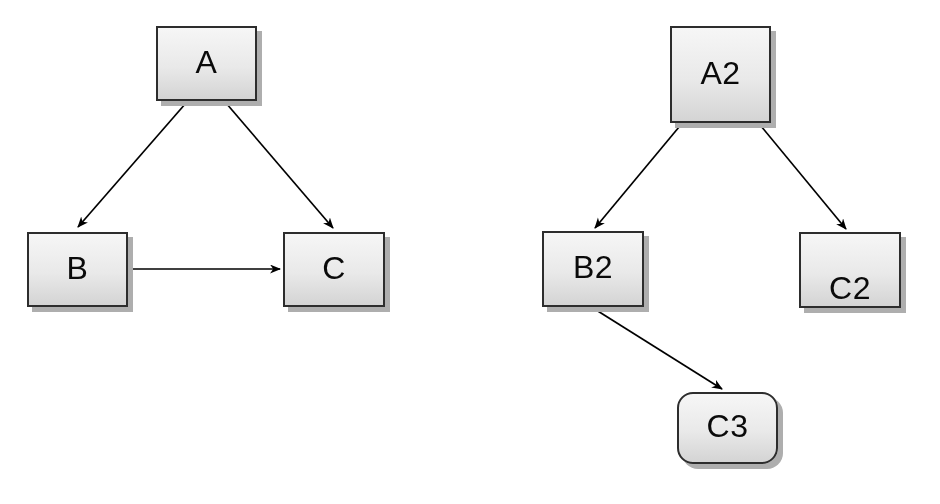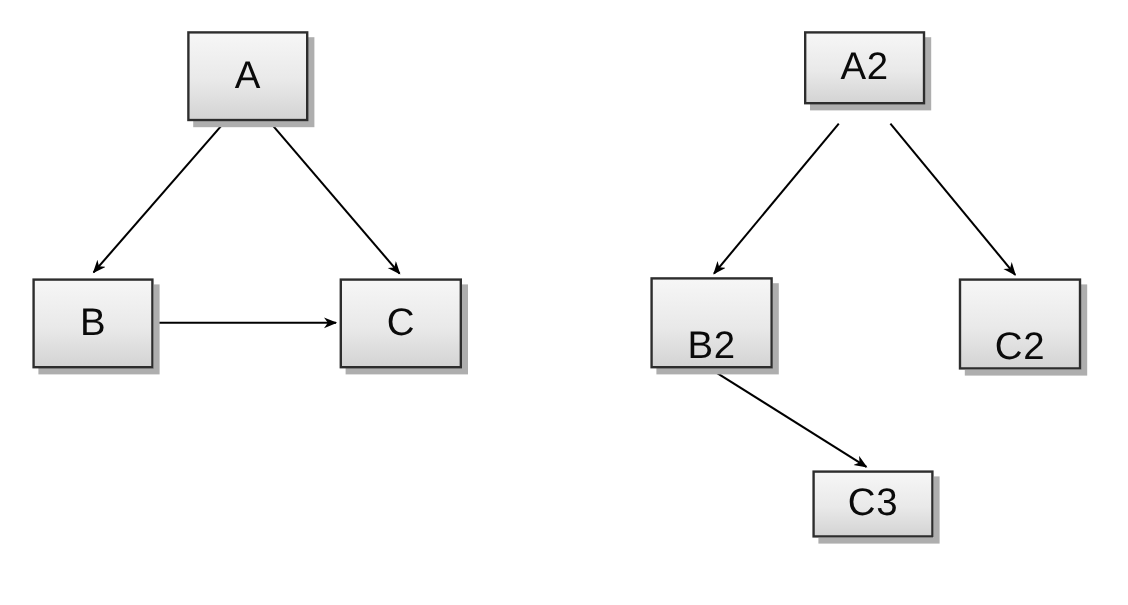--- a/index.html
+++ b/index.html
@@ -50,24 +50,24 @@
     font-size: 32px;
     line-height: 1;
     letter-spacing: 0.5px;
     transform: translateY(-2px);
     user-select: none;
   }
   
   #node-A  { left: 156px; top: 26px;  width: 101px; height: 75px; }
   #node-B  { left: 27px;  top: 232px; width: 101px; height: 75px; }
   #node-C  { left: 283px; top: 232px; width: 102px; height: 75px; }
-  #node-A2 { left: 670px; top: 26px;  width: 101px; height: 61px; }
-  #node-B2 { left: 542px; top: 231px; width: 102px; height: 76px; align-items: flex-end; }
+  #node-A2 { left: 670px; top: 26px;  width: 101px; height: 97px; }
+  #node-B2 { left: 542px; top: 231px; width: 102px; height: 76px; }
   #node-C2 { left: 799px; top: 232px; width: 102px; height: 76px; align-items: flex-end; }
-  #node-C3 { left: 677px; top: 392px; width: 101px; height: 56px; }
+  #node-C3 { left: 677px; top: 392px; width: 101px; height: 72px; border-radius: 16px; }
 </style>
 </head>
 <body>
 
 <div class="canvas">
 
   <svg class="edges" viewBox="0 0 940 504" xmlns="http://www.w3.org/2000/svg">
     <defs>
       <marker id="arrow-head" markerWidth="12" markerHeight="10" refX="10" refY="4.5" orient="auto" markerUnits="userSpaceOnUse">
         <path class="arrowhead" d="M0,0 L11,4.5 L0,9 L3.2,4.5 Z"></path>

